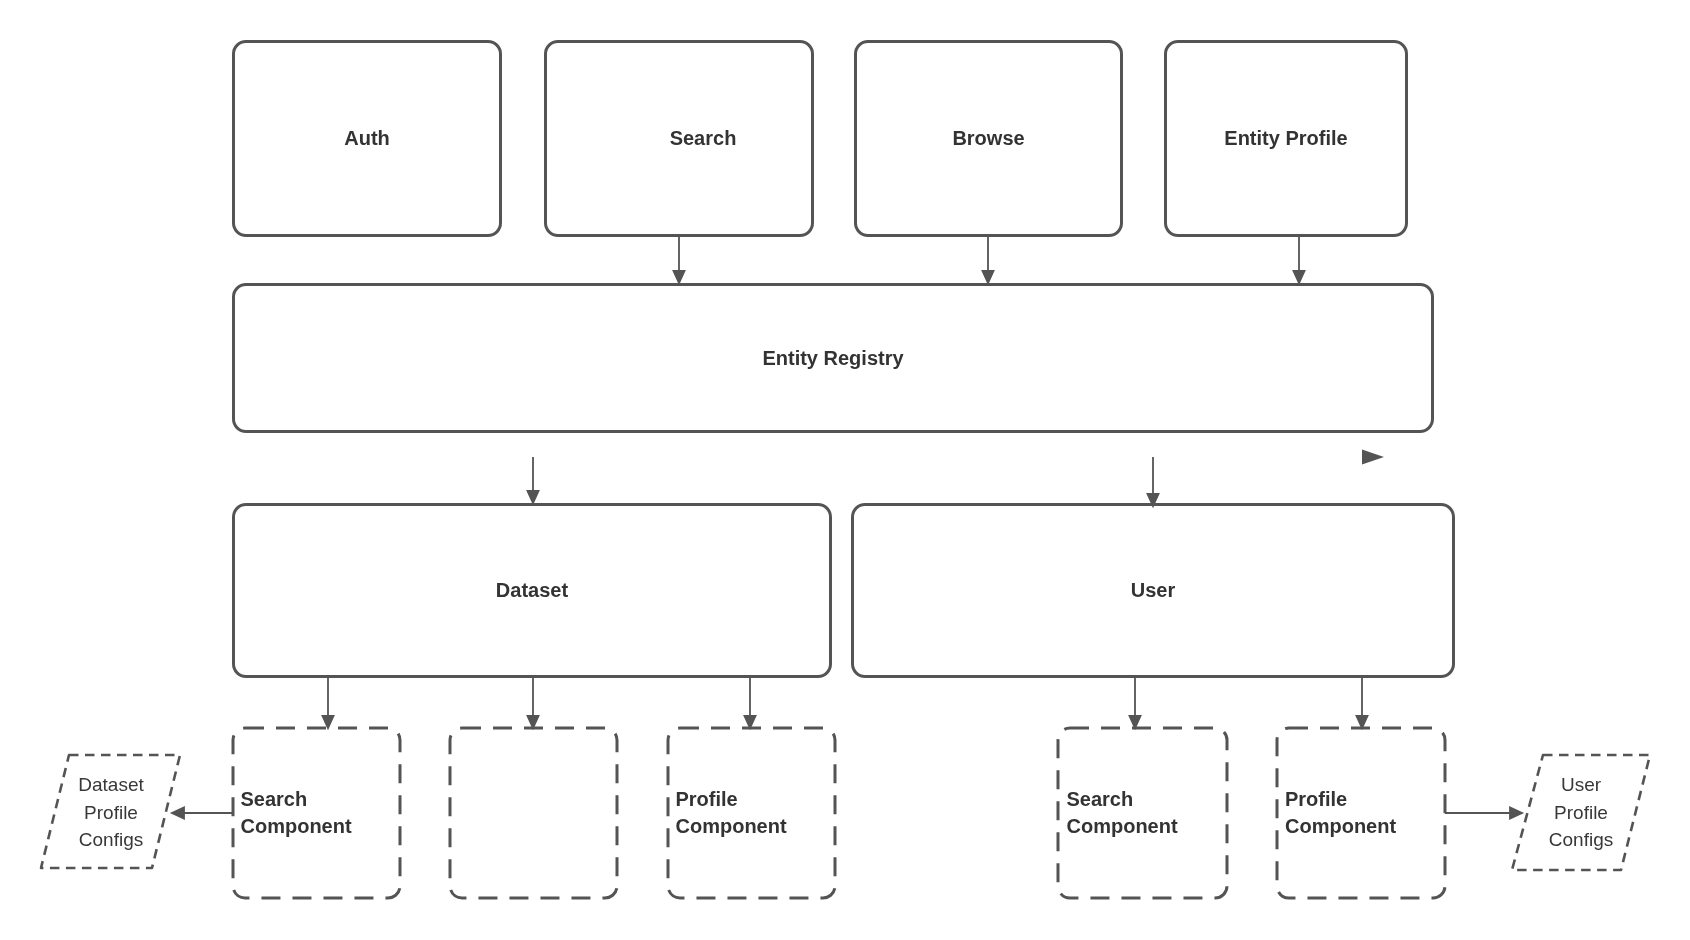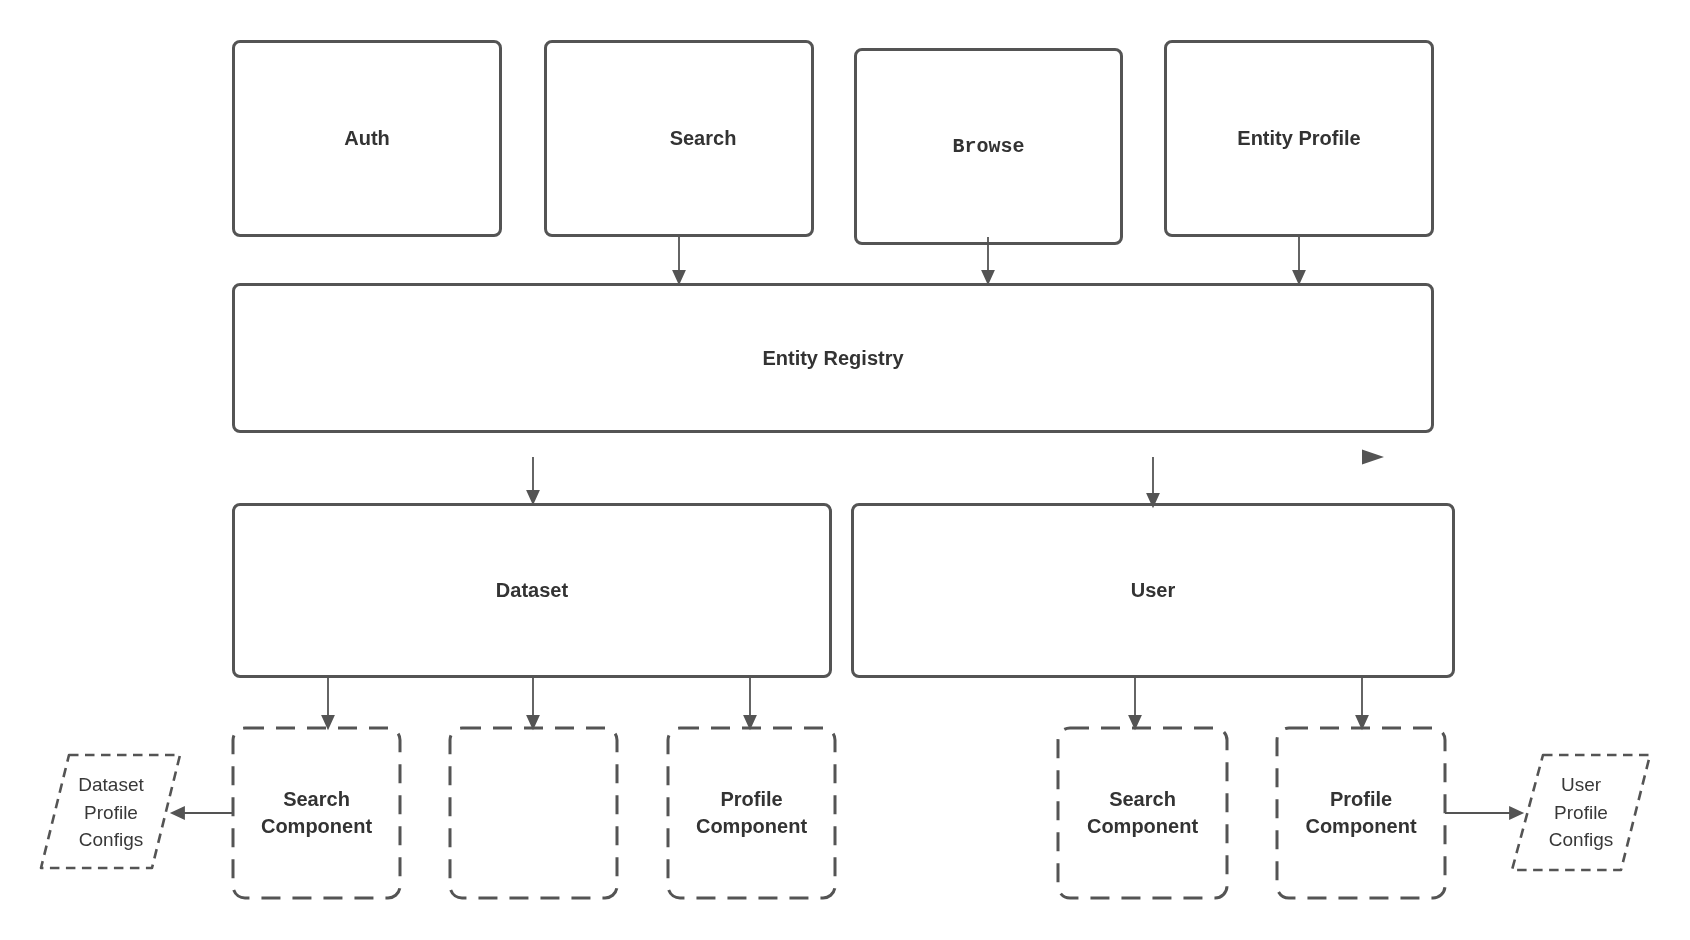--- a/index.html
+++ b/index.html
@@ -9,40 +9,39 @@
     font-family: "Liberation Sans", sans-serif;
     overflow: hidden;
   }
   #canvas { position: relative; width: 1690px; height: 940px; }
 
   .node {
     position: absolute;
     box-sizing: border-box;
     background: #ffffff;
     border: 3px solid #545454;
-    border-radius: 8px;
+    border-radius: 14px;
     display: flex; align-items: center; justify-content: center;
     text-align: center;
     z-index: 1;
   }
   .node .lbl {
     font-size: 20px; font-weight: bold; color: #333333;
     line-height: 27px;
   }
 
   svg.overlay {
     position: absolute; left: 0; top: 0;
     width: 1690px; height: 940px;
     z-index: 2; pointer-events: none;
   }
 
   .clabel {
     position: absolute;
     display: flex; align-items: center; justify-content: center;
-    text-align: center;
     z-index: 3;
   }
   .clabel .lbl {
     font-size: 20px; font-weight: bold; color: #333333;
     line-height: 27px; width: 152px;
   }
   .pglabel {
     position: absolute;
     text-align: center;
     z-index: 3;
@@ -57,25 +56,25 @@
 <div id="canvas">
 
   <div class="node" style="left:232px; top:40px; width:270px; height:197px;">
     <span class="lbl">Auth</span>
   </div>
 
   <div class="node" style="left:544px; top:40px; width:270px; height:197px;padding-left:48px;">
     <span class="lbl">Search</span>
   </div>
 
-  <div class="node" style="left:854px; top:48px; width:269px; height:197px;font-family:Liberation Mono, monospace;">
+  <div class="node" style="left:854px; top:40px; width:269px; height:197px;">
     <span class="lbl">Browse</span>
   </div>
 
-  <div class="node" style="left:1164px; top:40px; width:270px; height:197px;">
+  <div class="node" style="left:1164px; top:40px; width:244px; height:197px;">
     <span class="lbl">Entity Profile</span>
   </div>
 
   <div class="node" style="left:232px; top:283px; width:1202px; height:150px;">
     <span class="lbl">Entity Registry</span>
   </div>
 
   <div class="node" style="left:232px; top:503px; width:600px; height:175px;">
     <span class="lbl">Dataset</span>
   </div>

